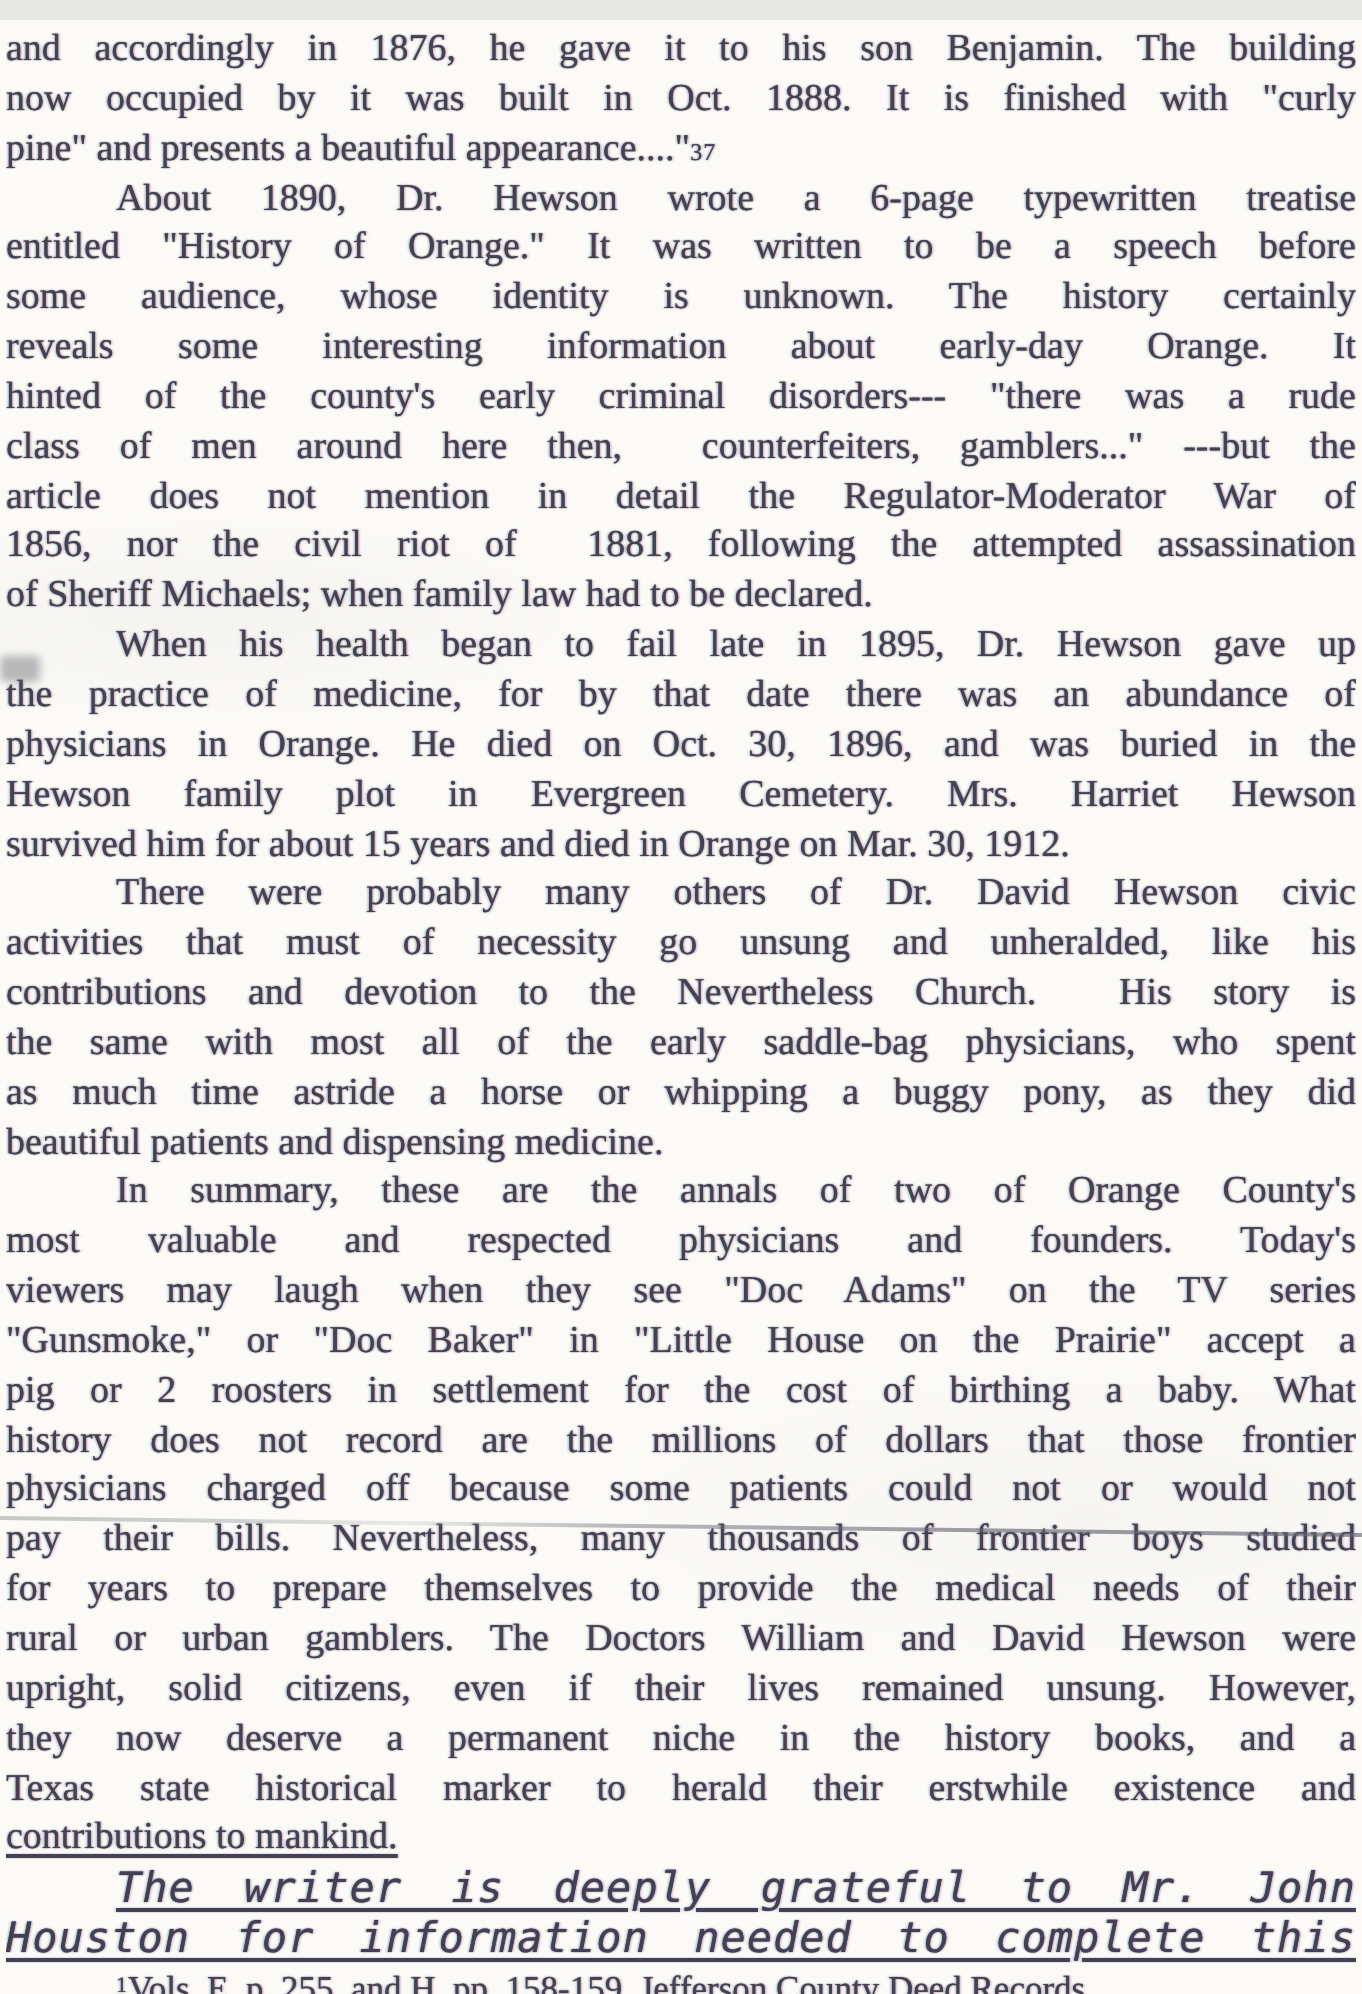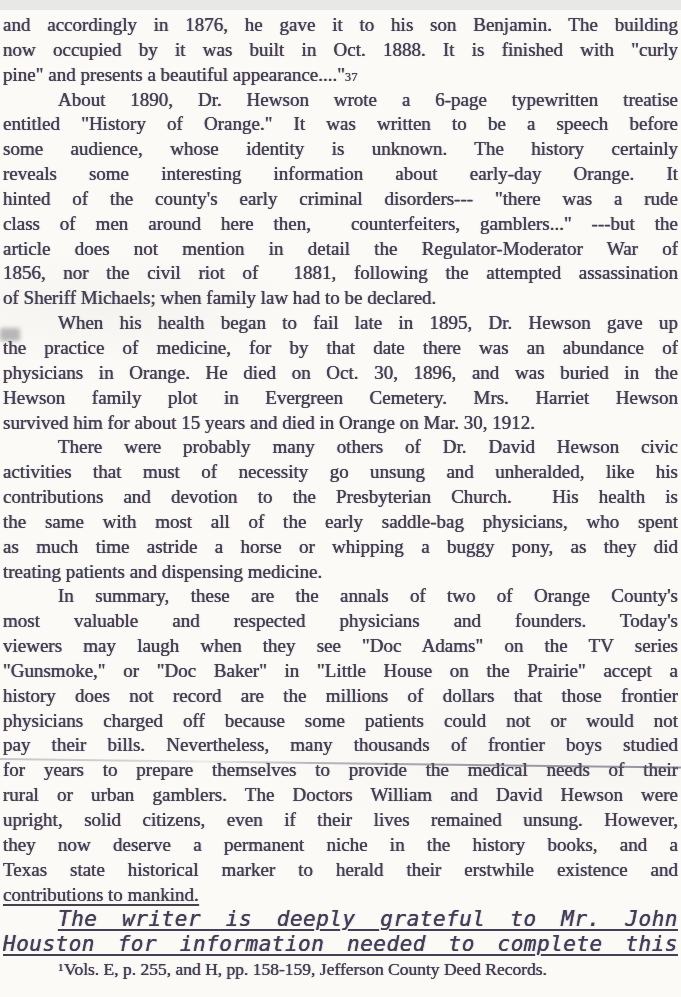--- a/index.html
+++ b/index.html
@@ -111,30 +111,31 @@
       <div class="para body">
         <div class="line indent"><span>When his health began to fail late in 1895, Dr. Hewson gave up</span></div>
         <div class="line"><span>the practice of medicine, for by that date there was an abundance of</span></div>
         <div class="line"><span>physicians in Orange. He died on Oct. 30, 1896, and was buried in the</span></div>
         <div class="line"><span>Hewson family plot in Evergreen Cemetery. Mrs. Harriet Hewson</span></div>
         <div class="line end"><span>survived him for about 15 years and died in Orange on Mar. 30, 1912.</span></div>
       </div>
       <div class="para body">
         <div class="line indent"><span>There were probably many others of Dr. David Hewson civic</span></div>
         <div class="line"><span>activities that must of necessity go unsung and unheralded, like his</span></div>
-        <div class="line"><span>contributions and devotion to the Presbyterian Church.  His health is</span></div>
+        <div class="line"><span>contributions and devotion to the Nevertheless Church.  His story is</span></div>
         <div class="line"><span>the same with most all of the early saddle-bag physicians, who spent</span></div>
         <div class="line"><span>as much time astride a horse or whipping a buggy pony, as they did</span></div>
-        <div class="line end"><span>treating patients and dispensing medicine.</span></div>
+        <div class="line end"><span>beautiful patients and dispensing medicine.</span></div>
       </div>
       <div class="para body">
         <div class="line indent"><span>In summary, these are the annals of two of Orange County's</span></div>
         <div class="line"><span>most valuable and respected physicians and founders. Today's</span></div>
         <div class="line"><span>viewers may laugh when they see "Doc Adams" on the TV series</span></div>
         <div class="line"><span>"Gunsmoke," or "Doc Baker" in "Little House on the Prairie" accept a</span></div>
+        <div class="line"><span>pig or 2 roosters in settlement for the cost of birthing a baby. What</span></div>
         <div class="line"><span>history does not record are the millions of dollars that those frontier</span></div>
         <div class="line"><span>physicians charged off because some patients could not or would not</span></div>
         <div class="line"><span>pay their bills. Nevertheless, many thousands of frontier boys studied</span></div>
         <div class="line"><span>for years to prepare themselves to provide the medical needs of their</span></div>
         <div class="line"><span>rural or urban gamblers. The Doctors William and David Hewson were</span></div>
         <div class="line"><span>upright, solid citizens, even if their lives remained unsung. However,</span></div>
         <div class="line"><span>they now deserve a permanent niche in the history books, and a</span></div>
         <div class="line"><span>Texas state historical marker to herald their erstwhile existence and</span></div>
         <div class="line end"><span class="ul">contributions to mankind.</span></div>
       </div>

